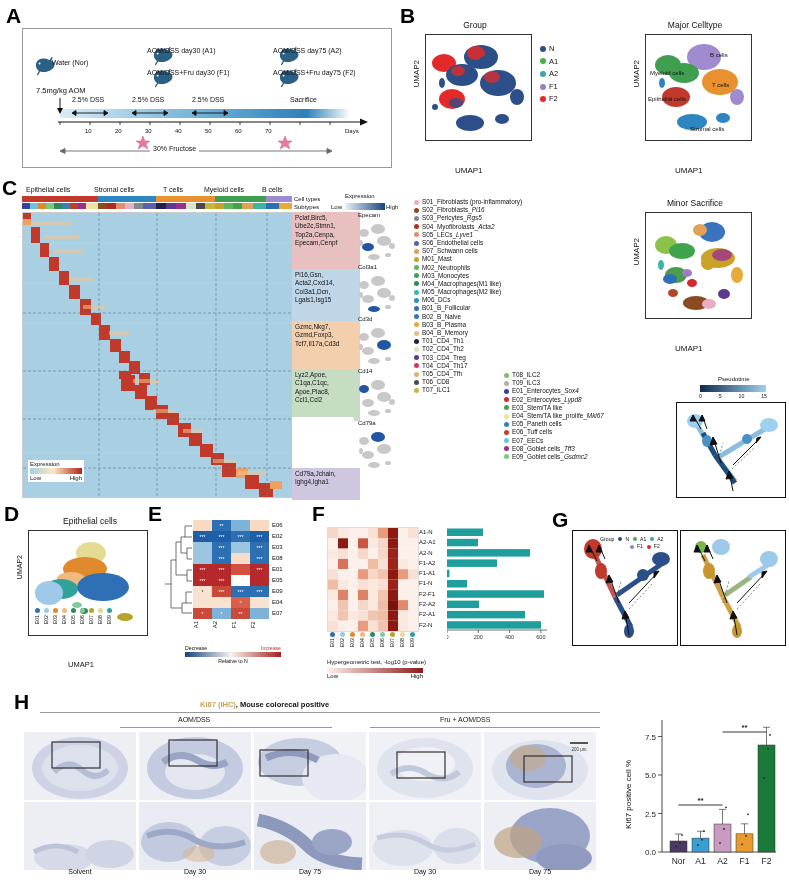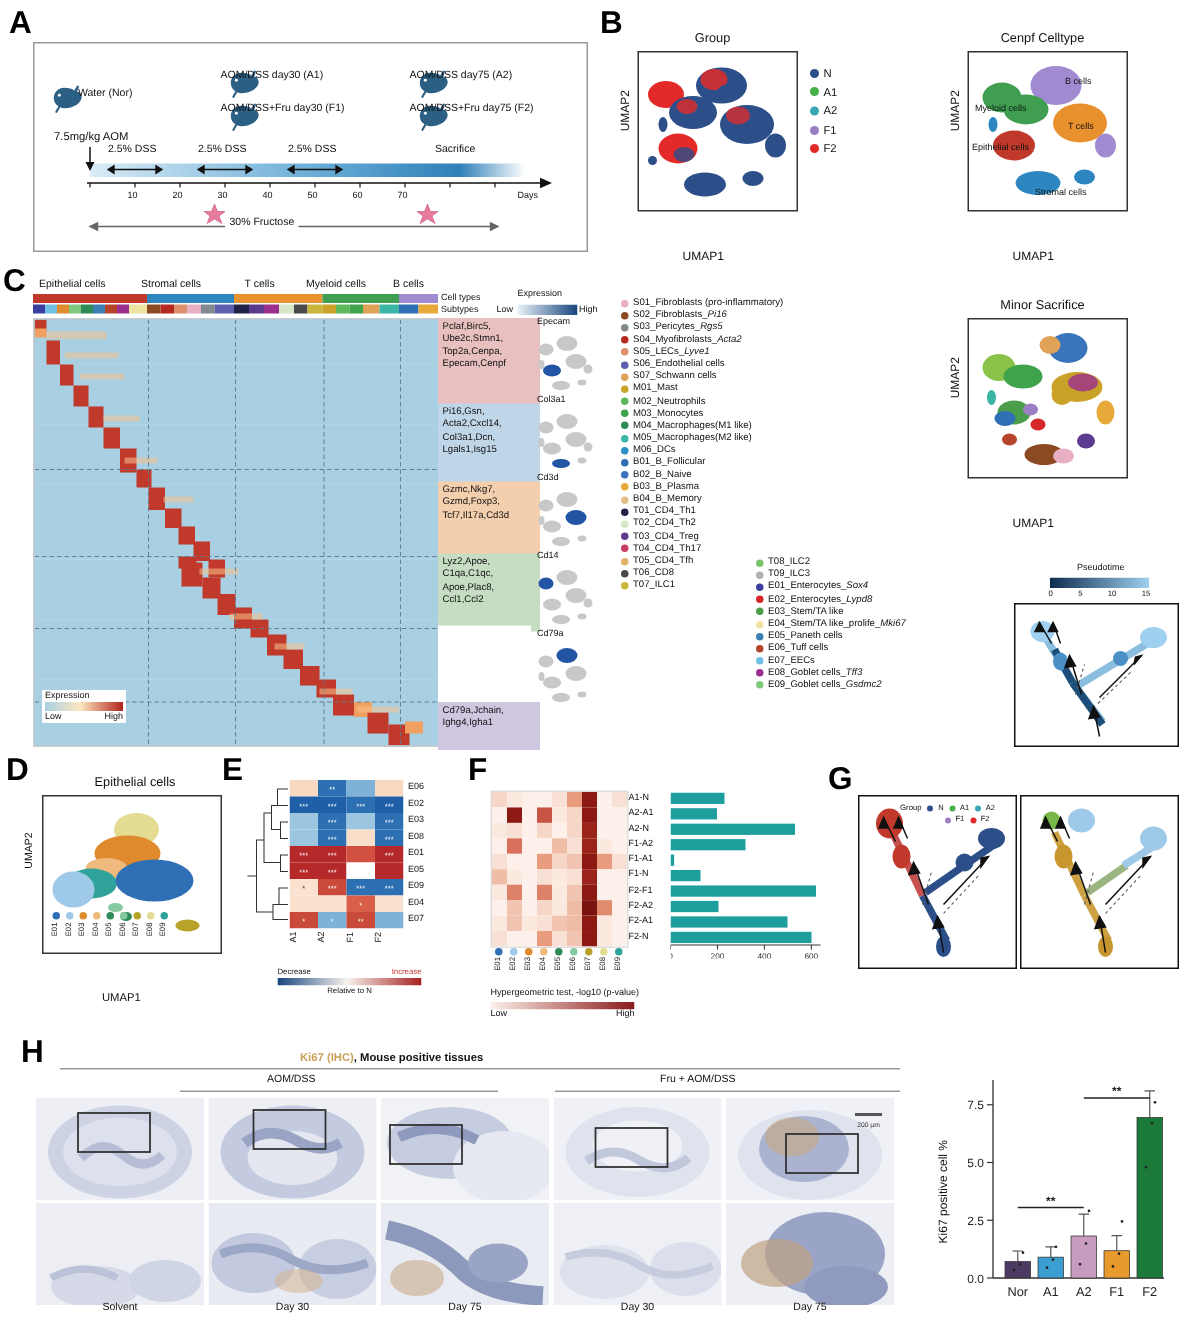--- a/index.html
+++ b/index.html
@@ -162,21 +162,21 @@
     <div class="lg" style="font-size:7.5px;margin-bottom:3px;">
         <span class="dot7" style="background:#9b7fc4"></span>
         <span>F1</span>
       </div>
     <div class="lg" style="font-size:7.5px;">
         <span class="dot7" style="background:#e42a28"></span>
         <span>F2</span>
       </div>
   </div>
 
-  <div class="abs ttl" style="left:640px;top:20px;width:110px;">Cenpf Celltype</div>
+  <div class="abs ttl" style="left:640px;top:20px;width:110px;">Major Celltype</div>
   <div class="abs box" style="left:645px;top:34px;width:105px;height:105px;">
     <svg width="103" height="103">
       <ellipse cx="58" cy="22" rx="17" ry="13" fill="#a08ad0"></ellipse>
       <ellipse cx="22" cy="30" rx="13" ry="10" fill="#3f9e4f"></ellipse>
       <ellipse cx="38" cy="38" rx="15" ry="10" fill="#3f9e4f"></ellipse>
       <ellipse cx="74" cy="47" rx="18" ry="13" fill="#e8912e"></ellipse>
       <ellipse cx="30" cy="62" rx="14" ry="10" fill="#c0392b"></ellipse>
       <ellipse cx="46" cy="87" rx="15" ry="8" fill="#2e86c1"></ellipse>
       <ellipse cx="77" cy="83" rx="7" ry="5" fill="#2e86c1"></ellipse>
       <ellipse cx="91" cy="62" rx="7" ry="8" fill="#a08ad0"></ellipse>
@@ -1105,21 +1105,21 @@
       </g>
       <g stroke="#555" stroke-width="0.7" stroke-dasharray="2,2" fill="none">
           <path d="M42 72 L48 50"></path>
           <path d="M56 78 L80 52"></path>
         </g>
     </svg>
   </div>
 
   <div class="abs pl" style="left:14px;top:690px;"><span>H</span></div>
   <div class="abs" style="left:200px;top:700px;font-size:7.5px;">
-    <span style="color:#c8a05a;font-weight:bold;">Ki67 (IHC)</span><span style="font-weight:bold;">, Mouse positive tissues</span>
+    <span style="color:#c8a05a;font-weight:bold;">Ki67 (IHC)</span><span style="font-weight:bold;">, Mouse colorecal positive</span>
   </div>
   <div class="abs" style="left:40px;top:712px;width:560px;height:1px;background:#999;"></div>
   <div class="abs tiny7" style="left:178px;top:716px;">AOM/DSS</div>
   <div class="abs tiny7" style="left:440px;top:716px;">Fru + AOM/DSS</div>
   <div class="abs" style="left:120px;top:727px;width:212px;height:1px;background:#999;"></div>
   <div class="abs" style="left:370px;top:727px;width:230px;height:1px;background:#999;"></div>
 
   <div class="abs" style="left:24px;top:732px;display:flex;gap:3px;">
     <div style="display:flex;flex-direction:column;gap:2px;">
       <svg width="112" height="68">

